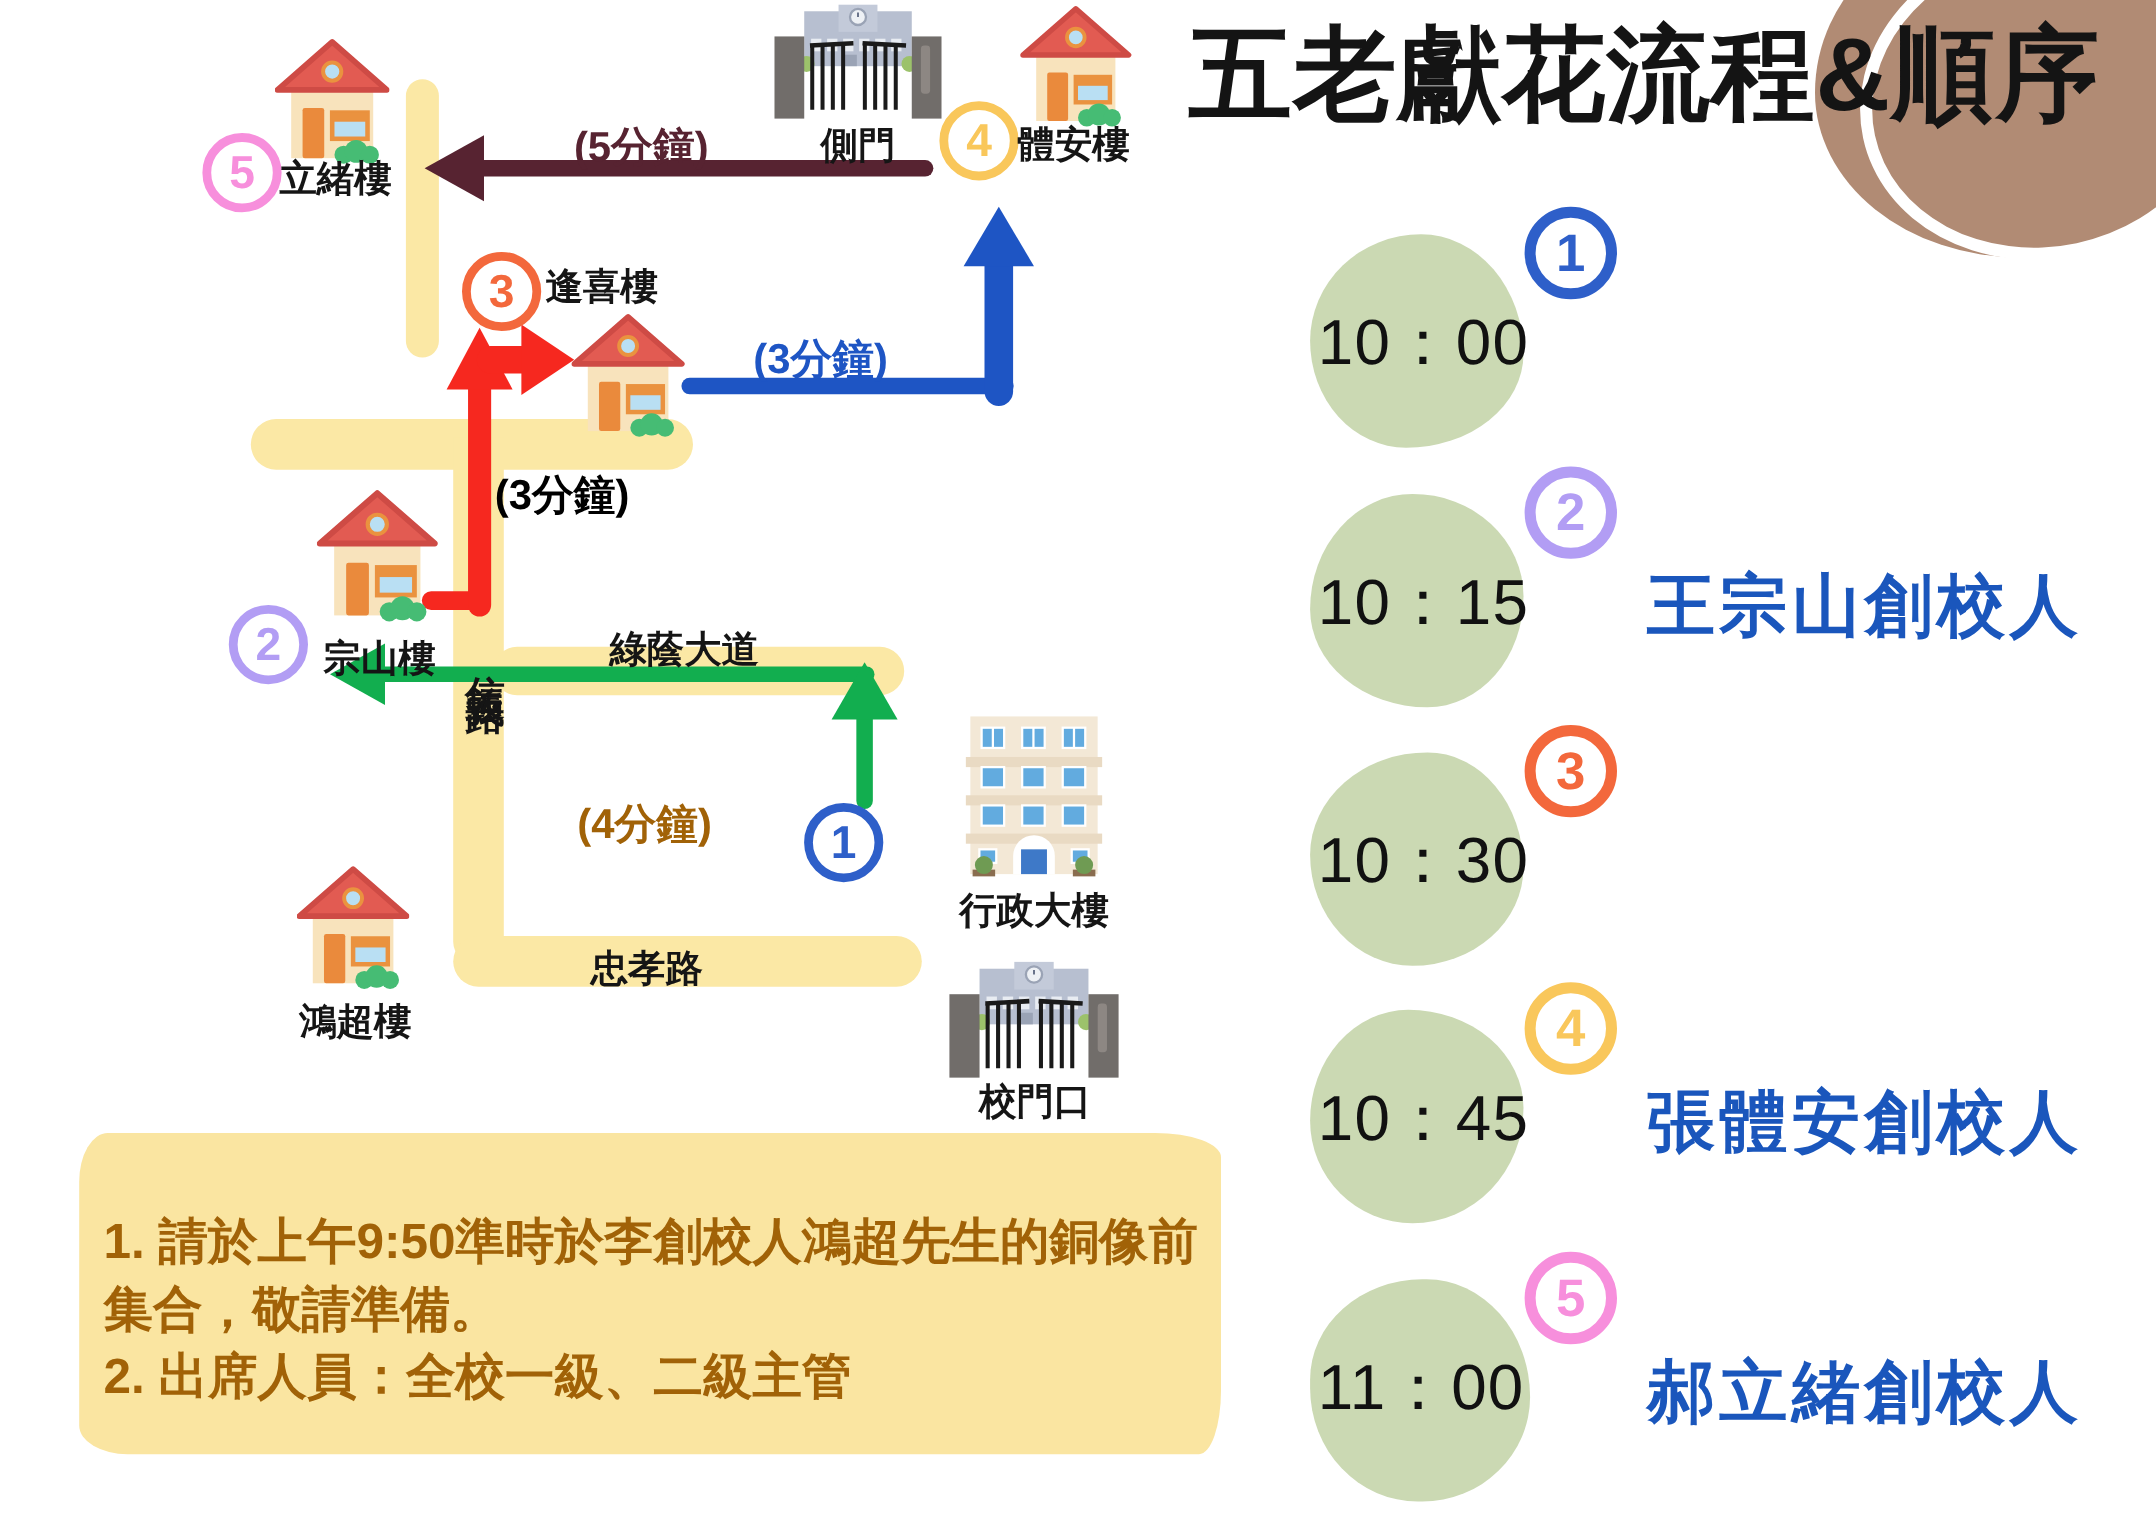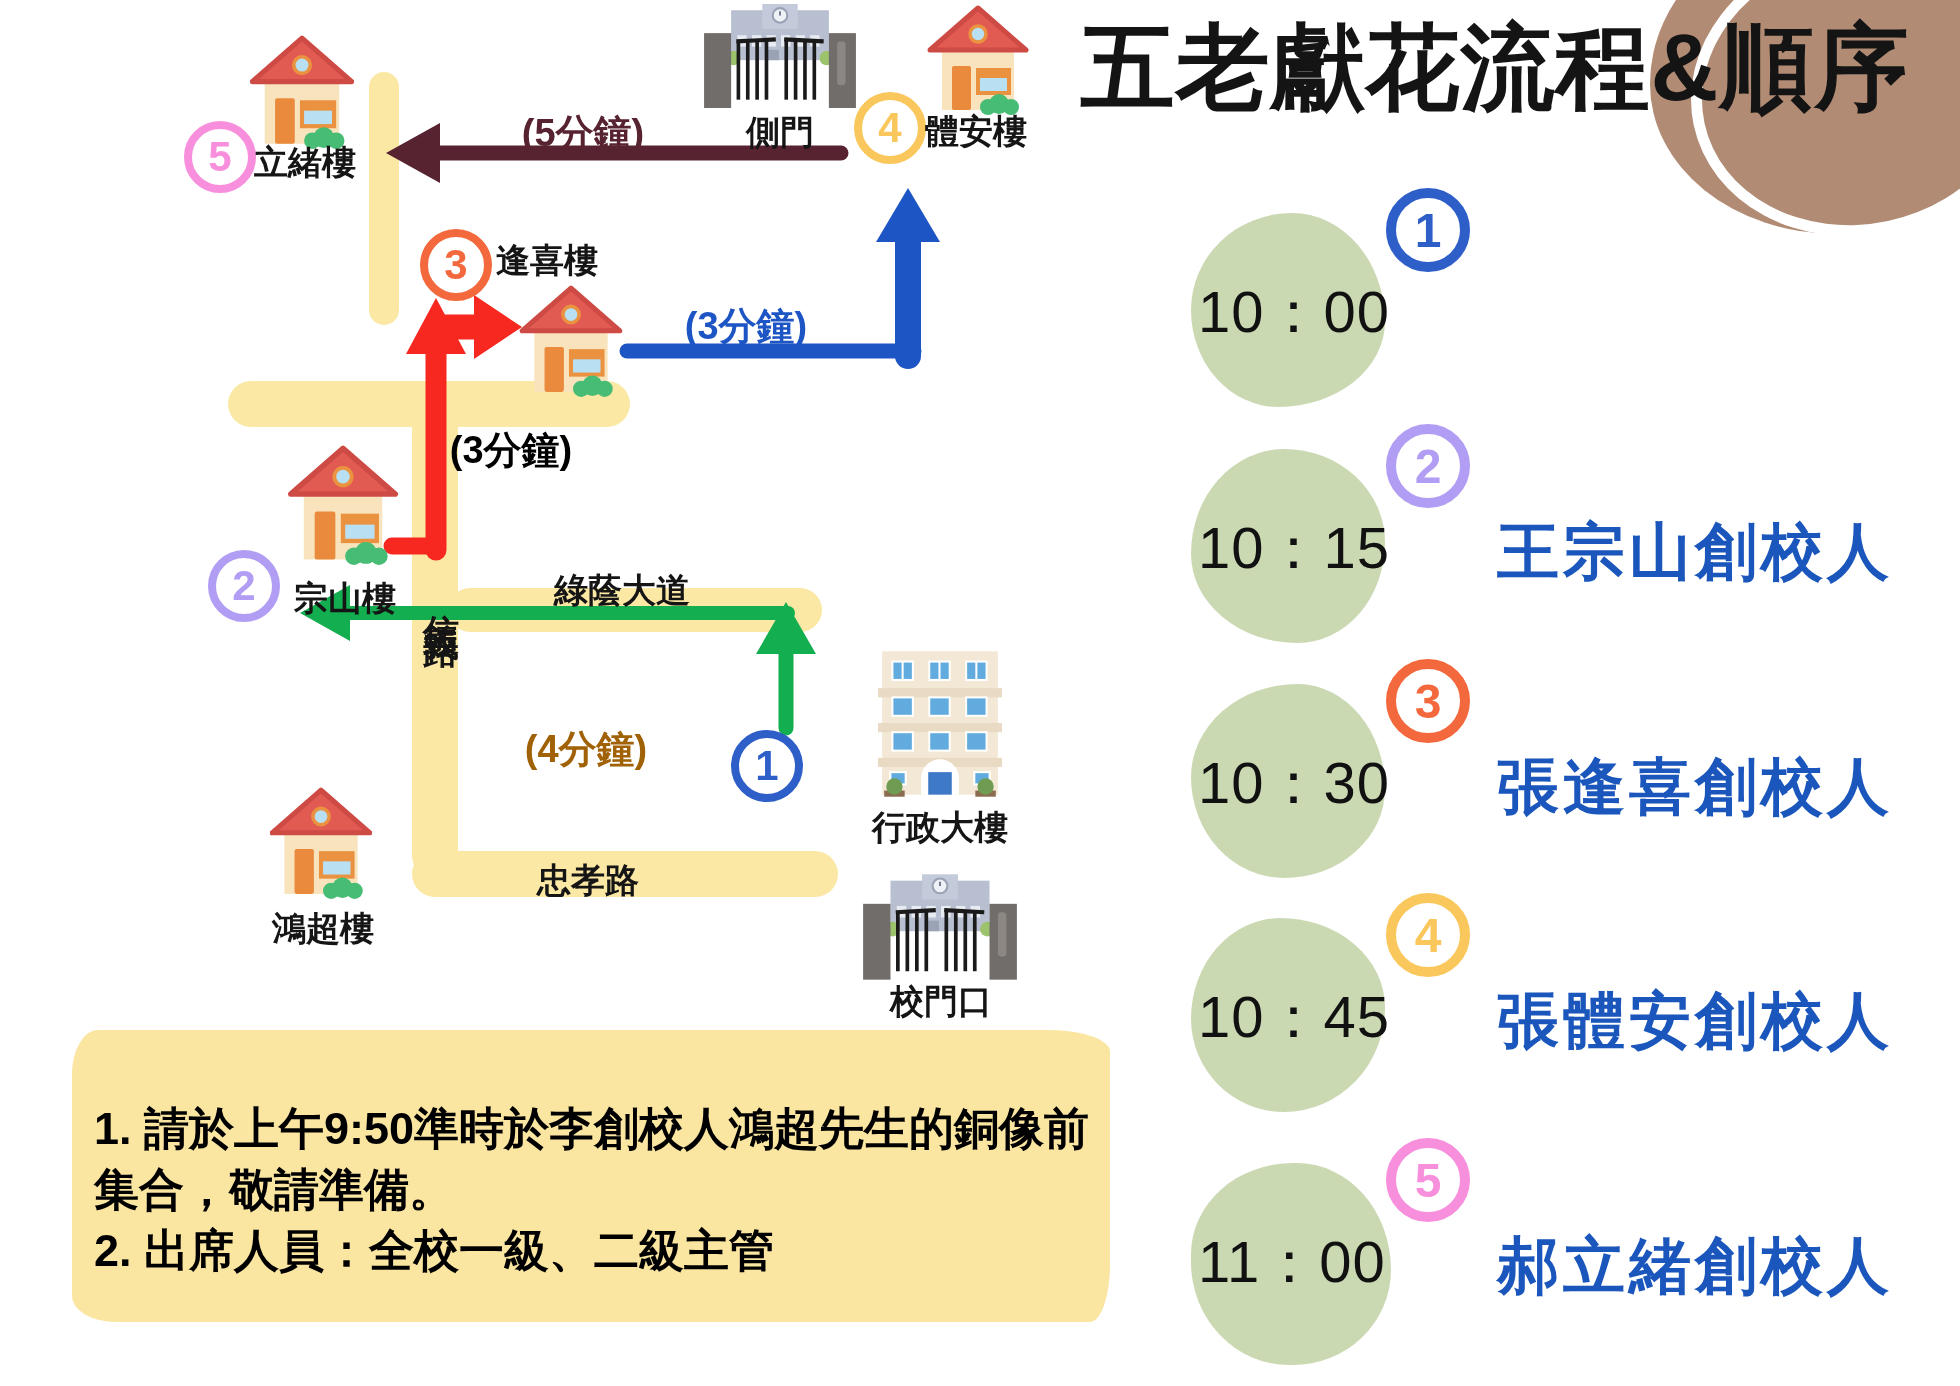--- a/index.html
+++ b/index.html
@@ -53,21 +53,21 @@
   .sched-ellipse{position:absolute;left:11px;top:3px;width:194px;height:194px;background:#CBD9B3;
                  border-radius:52% 48% 55% 45%/50% 56% 44% 50%;}
   .sched-time{position:absolute;left:18px;top:72px;font-size:58px;line-height:60px;color:#111;
               font-weight:400;letter-spacing:1px;white-space:nowrap;text-align:center;}
   .sched-name{position:absolute;left:317px;top:74px;font-size:62px;line-height:64px;font-weight:900;
               color:#1A56BC;letter-spacing:4px;white-space:nowrap;}
 
   
   .notes-box{left:72px;top:1030px;width:1038px;height:292px;background:#FAE5A1;
              border-radius:26px 60px 20px 44px/44px 22px 58px 26px;}
-  .notes-text{position:absolute;left:22px;top:72px;font-size:45px;line-height:61px;font-weight:900;color:#000000;white-space:nowrap;}
+  .notes-text{position:absolute;left:22px;top:72px;font-size:45px;line-height:61px;font-weight:900;color:#a16207;white-space:nowrap;}
 </style>
 </head>
 <body>
 
 <svg width="0" height="0" style="position:absolute">
   <defs>
     <g id="house">
       <rect x="14" y="44" width="72" height="62" fill="#F8E3BC"></rect>
       <polygon points="50,4 98,46 2,46" fill="#E25B52" stroke="#CE4B45" stroke-width="5" stroke-linejoin="round"></polygon>
       <circle cx="50" cy="30" r="8" fill="#B9DFF3" stroke="#EA923F" stroke-width="3.5"></circle>
@@ -237,21 +237,20 @@
   <div class="sched-row" style="top:446px">
     <div class="sched-ellipse" style="border-radius:48% 52% 45% 55%/54% 48% 52% 46%"></div>
     <div class="sched-time">10：15</div>
     <div class="badge badge-sched" style="left: 206px; top: -22px; border-color: rgb(178, 157, 244); color: rgb(178, 157, 244);">2</div>
     <div class="sched-name">王宗山創校人</div>
   </div>
   <div class="sched-row" style="top:681px">
     <div class="sched-ellipse" style="border-radius:55% 45% 52% 48%/48% 54% 46% 52%"></div>
     <div class="sched-time">10：30</div>
     <div class="badge badge-sched" style="left: 206px; top: -22px; border-color: rgb(243, 104, 60); color: rgb(243, 104, 60);">3</div>
-    <div class="sched-name">張逢喜創校人</div>
   </div>
   <div class="sched-row" style="top:915px">
     <div class="sched-ellipse" style="border-radius:46% 54% 52% 48%/52% 46% 54% 48%"></div>
     <div class="sched-time">10：45</div>
     <div class="badge badge-sched" style="left: 206px; top: -22px; border-color: rgb(249, 199, 91); color: rgb(249, 199, 91);">4</div>
     <div class="sched-name">張體安創校人</div>
   </div>
   <div class="sched-row" style="top:1160px">
     <div class="sched-ellipse" style="width:200px;height:202px;border-radius:52% 48% 50% 50%/46% 54% 48% 52%"></div>
     <div class="sched-time">11：00</div>

